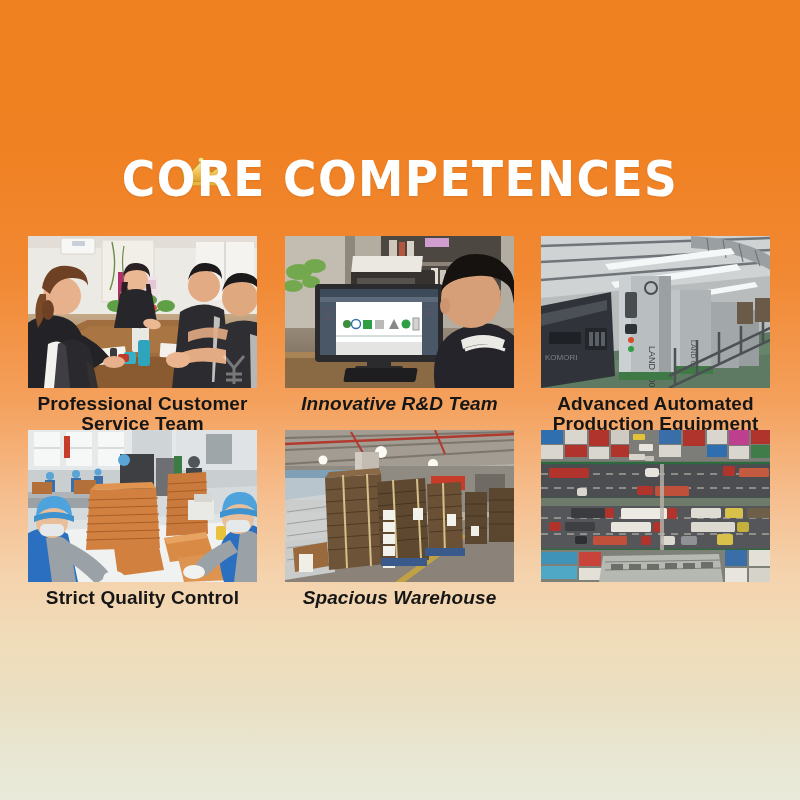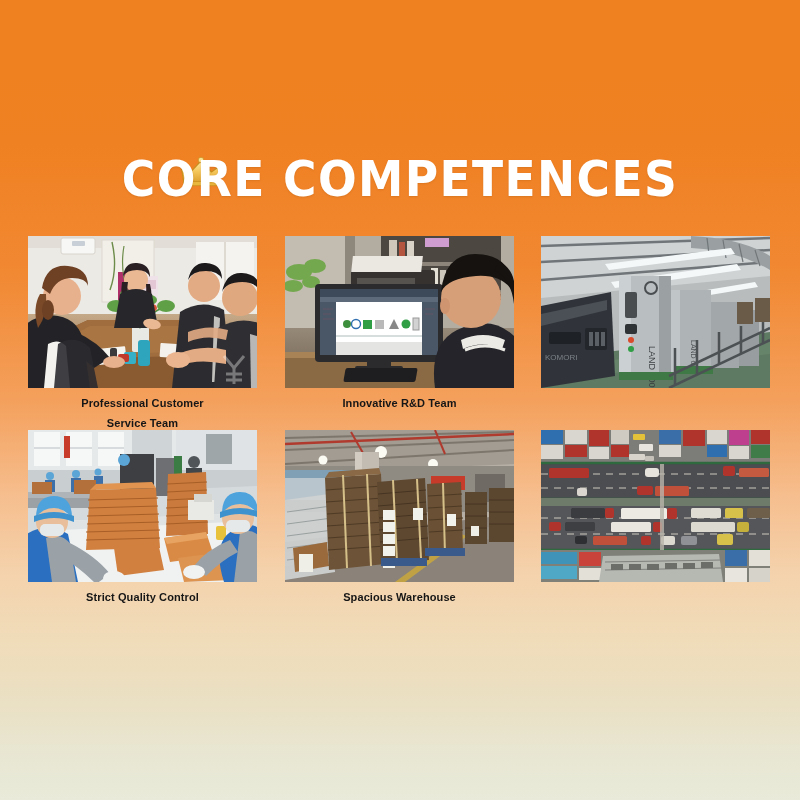--- a/index.html
+++ b/index.html
@@ -35,30 +35,30 @@
     text-shadow:0 1px 2px rgba(120,60,0,.18);
     white-space:nowrap;
     margin:0;
   }
 
   
   .grid{position:absolute;left:0;top:236px;width:800px;}
   .row{position:relative;height:194px;}
   .cell{position:absolute;width:229px;}
   .cell.c0{left:28px;}
-  .cell.c1{left:285px;}
+  .cell.c1{left:285px;font-style:italic;}
   .cell.c2{left:541px;}
 
   .photo{
     position:relative;width:229px;height:152px;overflow:hidden;
     background:#22c55e;
   }
   .caption{
     margin-top:6px;width:229px;text-align:center;
-    color:#161616;font-size:11px;line-height:19.5px;
+    color:#161616;font-size:19px;line-height:19.5px;
     font-weight:600;letter-spacing:.1px;
     white-space:pre-line;
   }
 
   
   .ph{position:absolute;inset:0;}
 
   
   .p1{background:linear-gradient(180deg,#e9e6e0 0%,#efeae2 45%,#cbb292 46%,#8a5c33 100%);}
 
@@ -345,20 +345,22 @@
               <path d="M200 118 L200 90"></path>
               <path d="M222 108 L222 84"></path>
             </g>
 
             <g fill="#6a5a48">
               <rect x="196" y="66" width="16" height="22"></rect>
               <rect x="214" y="62" width="15" height="24"></rect>
             </g>
           </svg>
         </div>
+        <div class="caption">Advanced Automated
+Production Equipment</div>
       </div>
     </div>
 
     <div class="row" style="top:0;">
 
       <div class="cell c1">
         <div class="photo">
           <svg class="ph p5" viewBox="0 0 229 152" preserveAspectRatio="none">
             <rect x="0" y="0" width="229" height="152" fill="#b5afa6"></rect>
 

